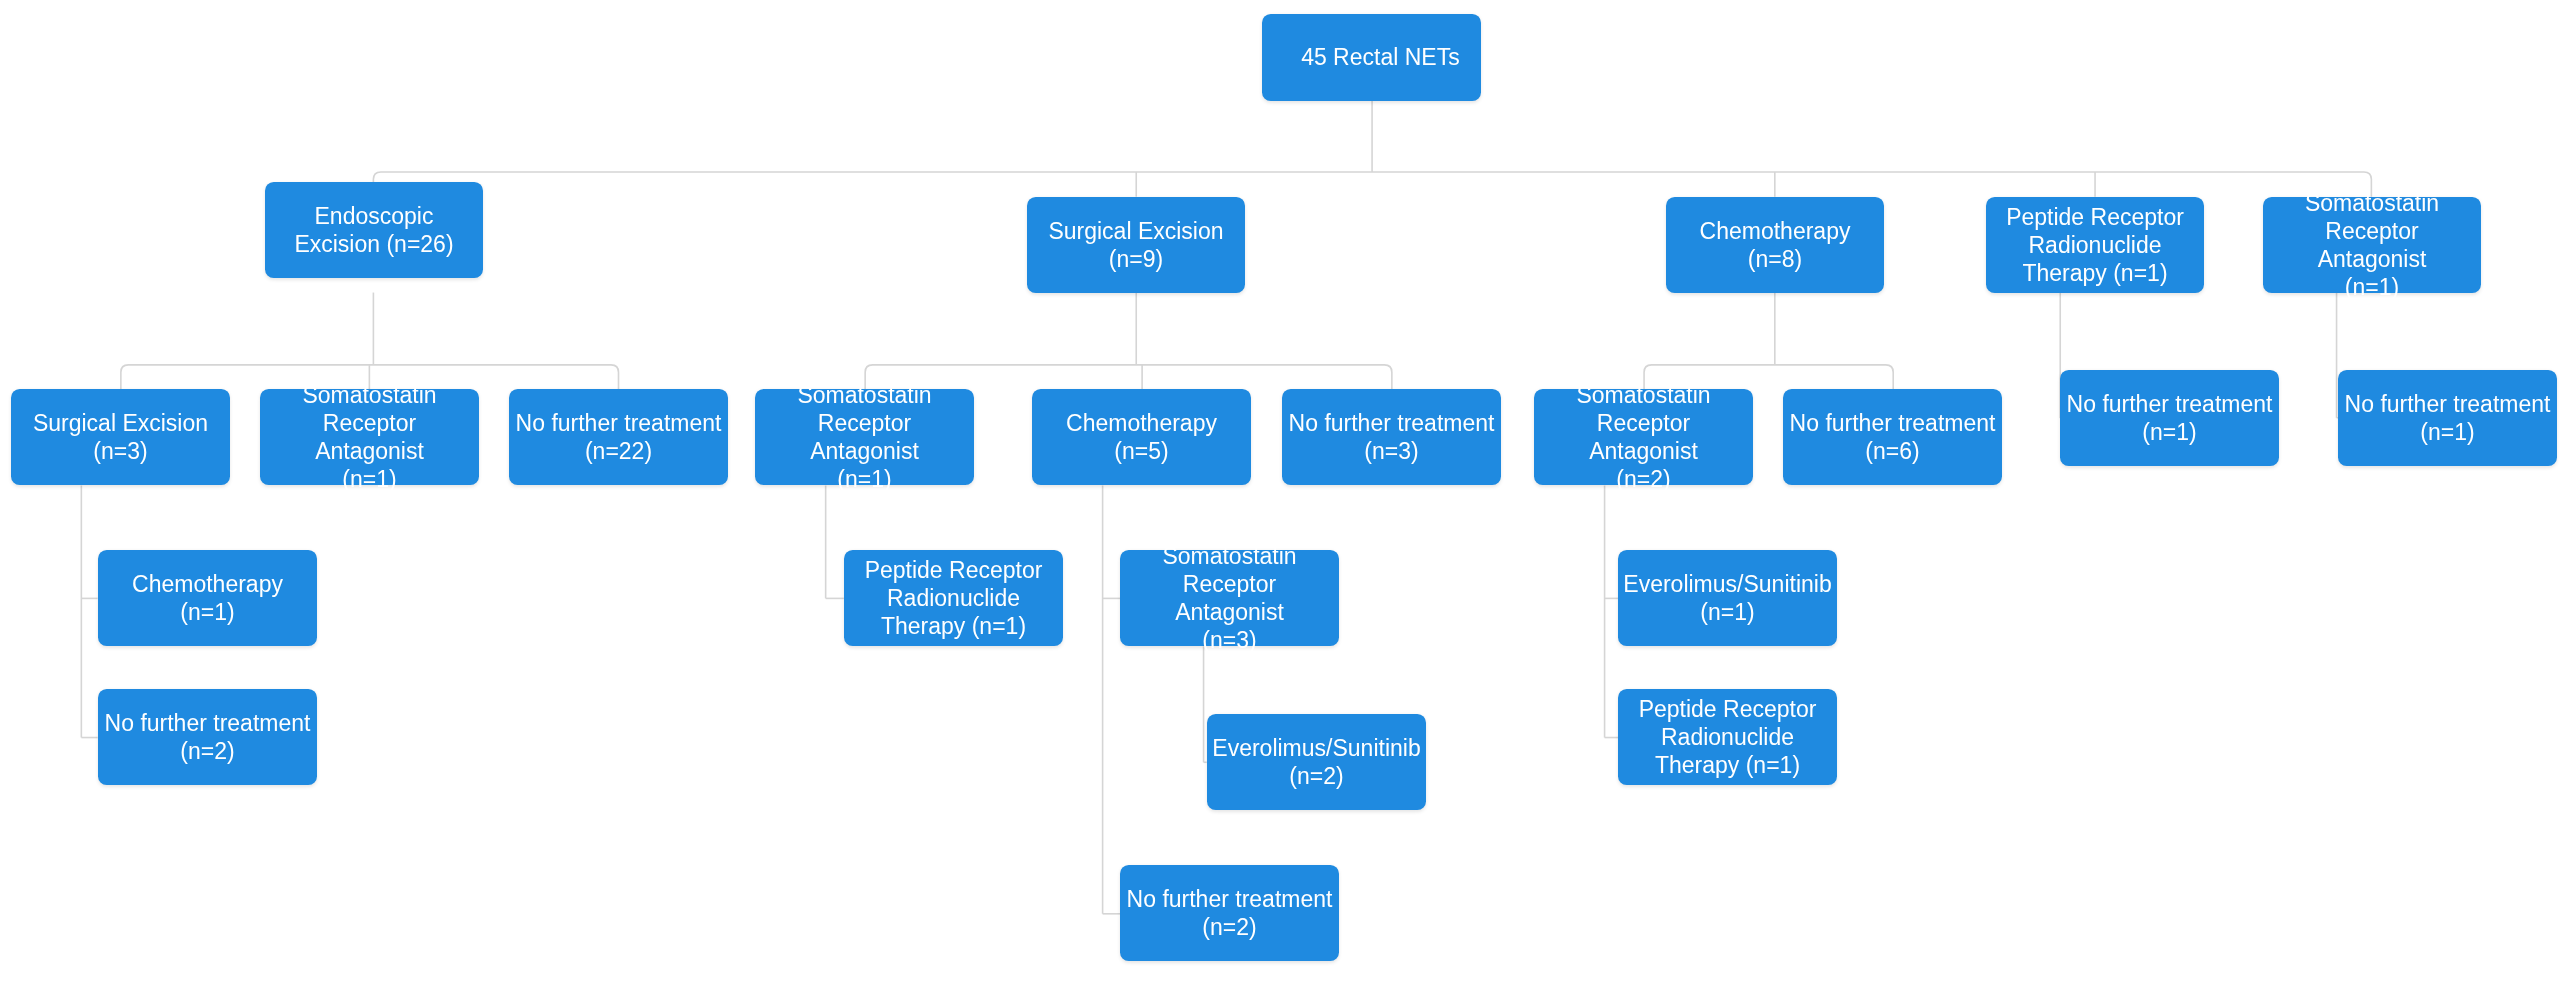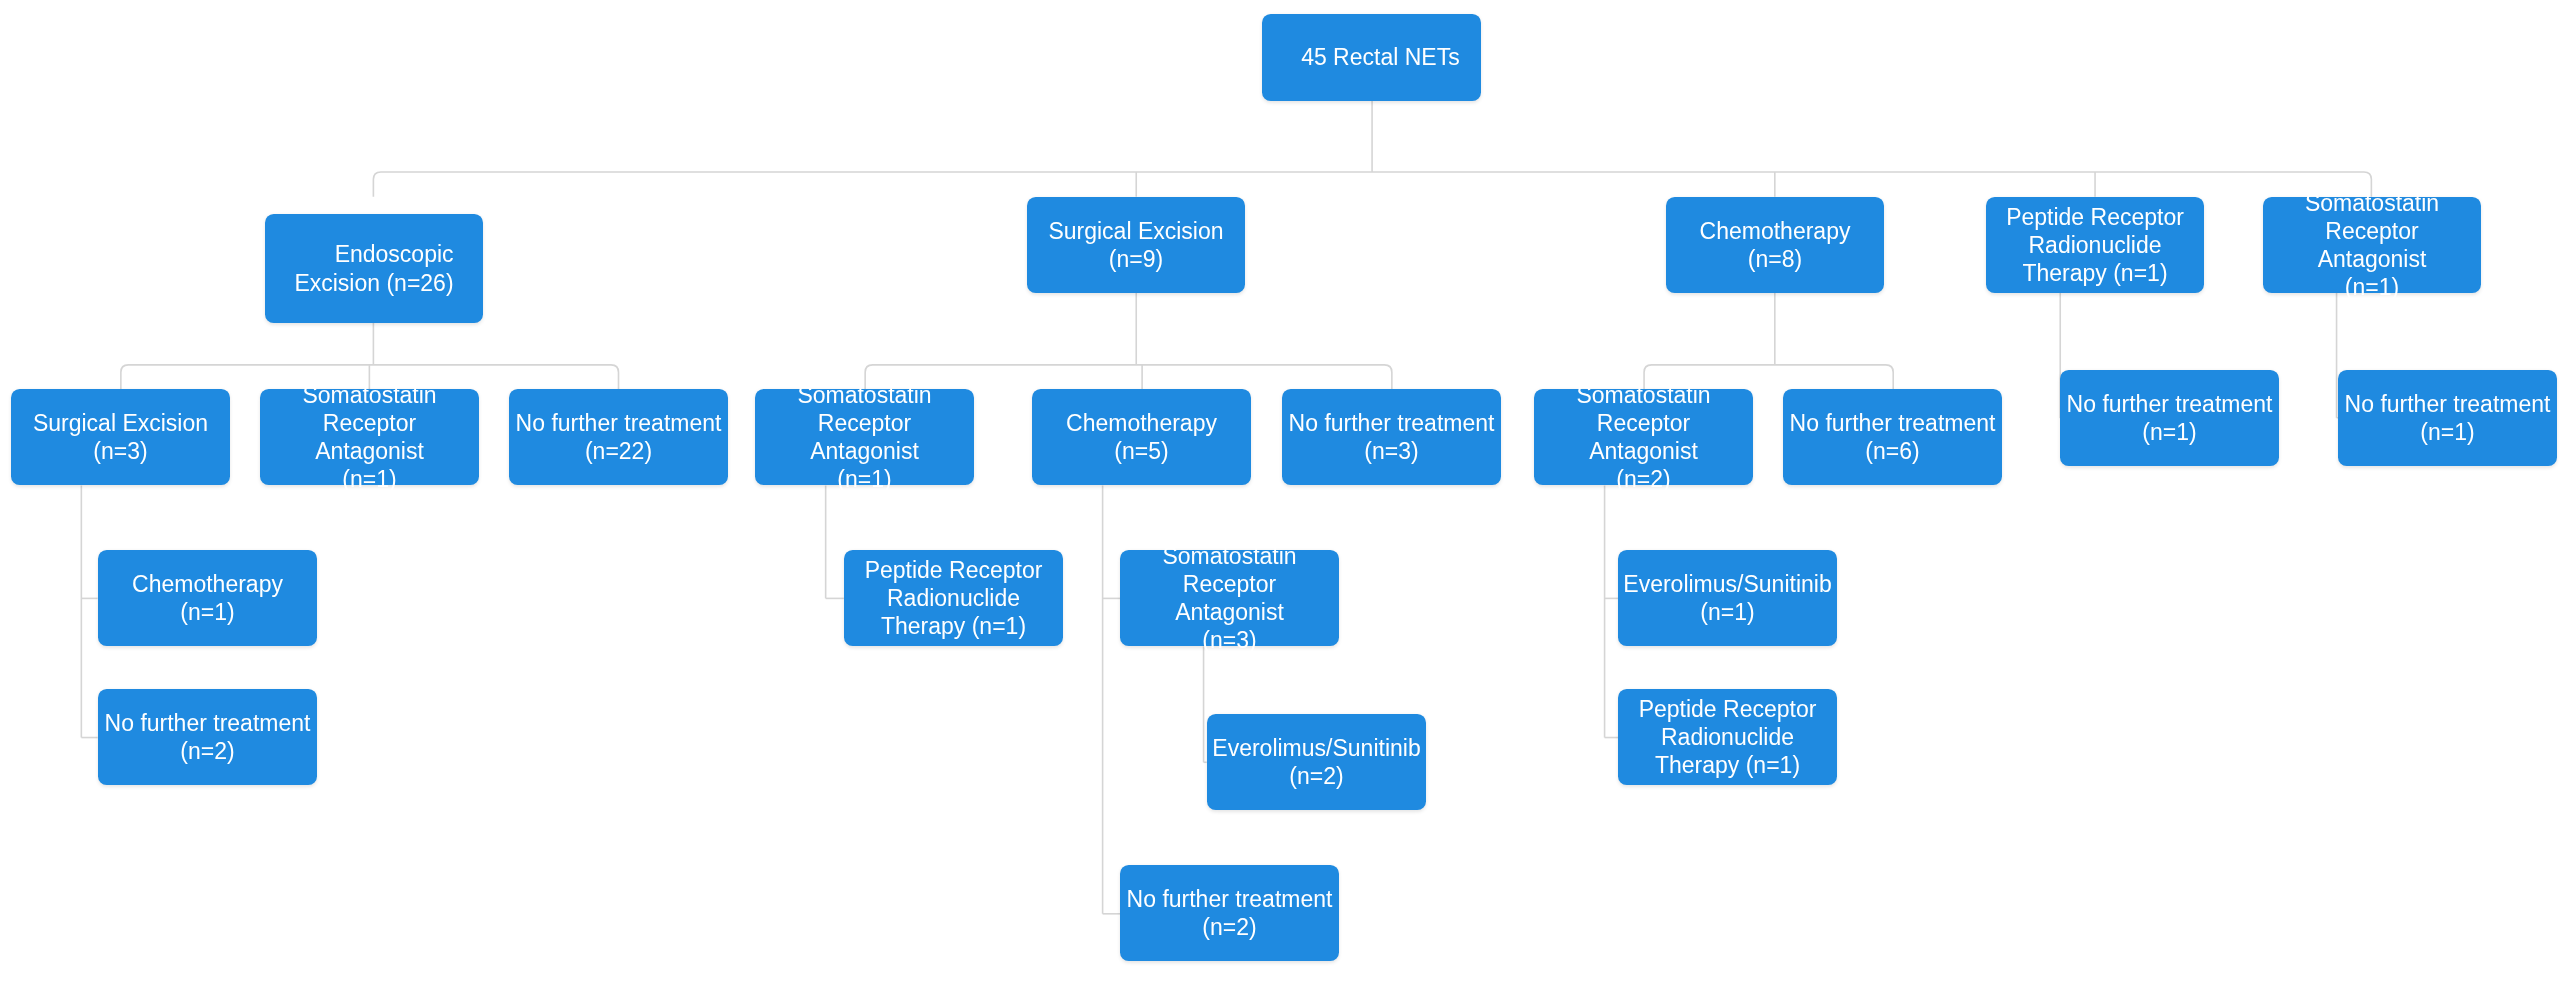--- a/index.html
+++ b/index.html
@@ -60,21 +60,21 @@
       <path d="M 1946.9 1045 L 1946.9 1232.5" fill="none" stroke="#d5d5d5" stroke-width="2.6"></path>
       <path d="M 1946.9 1232.5 L 1952 1232.5" fill="none" stroke="#d5d5d5" stroke-width="2.6"></path>
       <path d="M 2595.6 785 L 2595.6 1192.5" fill="none" stroke="#d5d5d5" stroke-width="2.6"></path>
       <path d="M 2595.6 967.5 L 2618 967.5" fill="none" stroke="#d5d5d5" stroke-width="2.6"></path>
       <path d="M 2595.6 1192.5 L 2618 1192.5" fill="none" stroke="#d5d5d5" stroke-width="2.6"></path>
     </svg>
   <div id="nodes-host">
       <div class="node root" style="left: 1262px; top: 13.6px; width: 219px; height: 87px; background: rgb(31, 138, 224); color: rgb(255, 255, 255); padding-left: 24px;">
         <span>45 Rectal NETs</span>
       </div>
-      <div class="node" style="left: 265px; top: 214px; width: 218px; height: 109px; background: rgb(31, 138, 224); color: rgb(255, 255, 255); text-align: right;">
+      <div class="node" style="left: 265px; top: 182px; width: 218px; height: 96px; background: rgb(31, 138, 224); color: rgb(255, 255, 255);">
         <span>Endoscopic
 Excision (n=26)</span>
       </div>
       <div class="node" style="left: 1027px; top: 197px; width: 218px; height: 96px; background: rgb(31, 138, 224); color: rgb(255, 255, 255);">
         <span>Surgical Excision
 (n=9)</span>
       </div>
       <div class="node" style="left: 1666px; top: 197px; width: 218px; height: 96px; background: rgb(31, 138, 224); color: rgb(255, 255, 255);">
         <span>Chemotherapy
 (n=8)</span>

